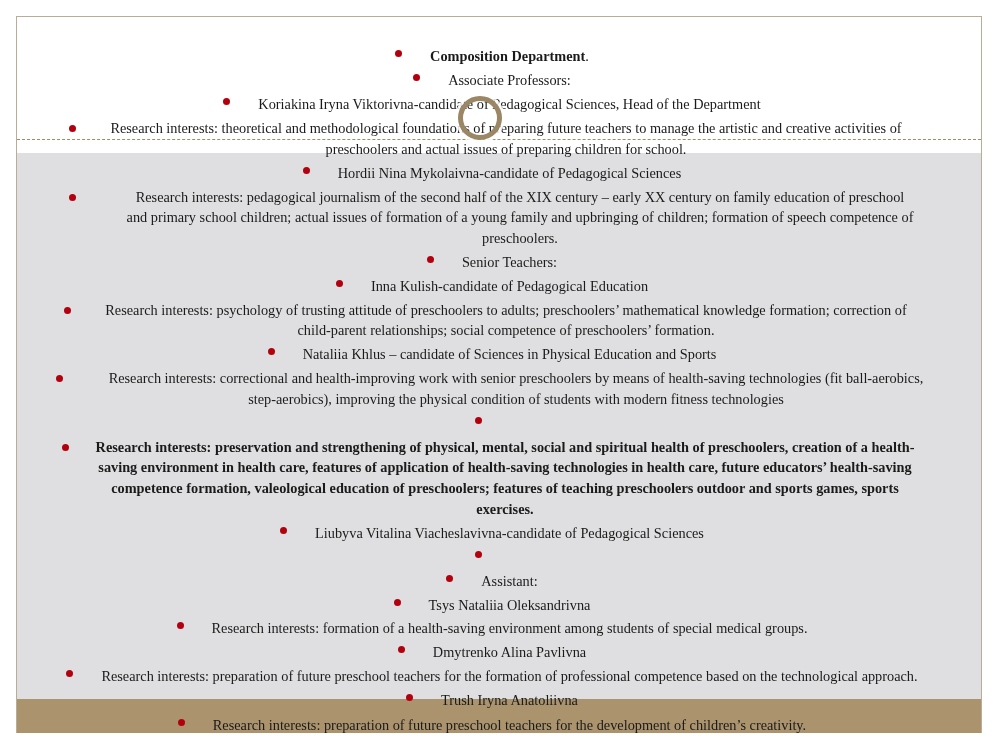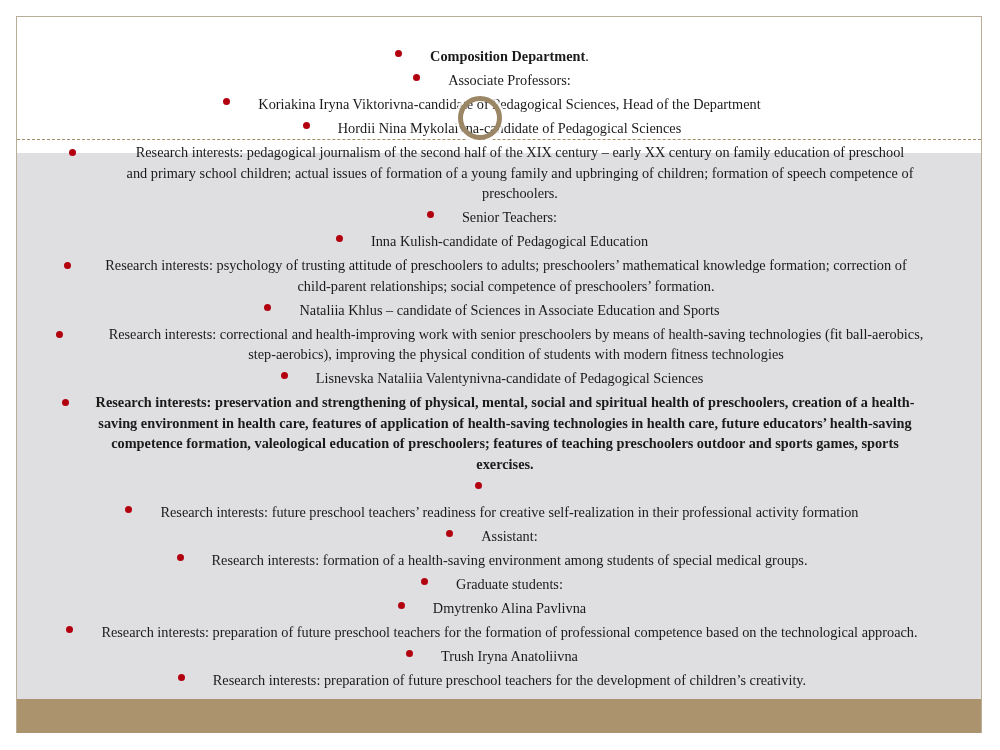--- a/index.html
+++ b/index.html
@@ -49,61 +49,64 @@
 <div class="content">
   <div class="item">
     <span class="bullet"></span><span class="bold">Composition Department</span><span>.</span>
   </div>
   <div class="item">
     <span class="bullet"></span><span>Associate Professors:</span>
   </div>
   <div class="item">
     <span class="bullet"></span><span>Koriakina Iryna Viktorivna-candidate of Pedagogical Sciences, Head of the Department</span>
   </div>
+  <div class="item" style="padding:0 52px 0 80px;">
+    <span class="bullet" style="position:absolute;left:53px;top:7px;margin:0;"></span><span>Research interests: theoretical and methodological foundations of preparing future teachers to manage the artistic and creative activities of preschoolers and actual issues of preparing children for school.</span>
+  </div>
   <div class="item" style="margin-top:1px;">
     <span class="bullet"></span><span>Hordii Nina Mykolaivna-candidate of Pedagogical Sciences</span>
   </div>
   <div class="item" style="padding:0 52px 0 108px;">
     <span class="bullet" style="position:absolute;left:53px;top:7px;margin:0;"></span><span>Research interests: pedagogical journalism of the second half of the XIX century – early XX century on family education of preschool and primary school children; actual issues of formation of a young family and upbringing of children; formation of speech competence of preschoolers.</span>
   </div>
   <div class="item">
     <span class="bullet"></span><span>Senior Teachers:</span>
   </div>
   <div class="item">
     <span class="bullet"></span><span>Inna Kulish-candidate of Pedagogical Education</span>
   </div>
   <div class="item" style="padding:0 48px 0 76px;font-family:Liberation Serif, serif;">
     <span class="bullet" style="position:absolute;left:48px;top:7px;margin:0;"></span><span>Research interests: psychology of trusting attitude of preschoolers to adults; preschoolers’ mathematical knowledge formation; correction of child-parent relationships; social competence of preschoolers’ formation.</span>
   </div>
   <div class="item">
-    <span class="bullet"></span><span>Nataliia Khlus – candidate of Sciences in Associate Education and Sports</span>
+    <span class="bullet"></span><span>Nataliia Khlus – candidate of Sciences in Physical Education and Sports</span>
   </div>
   <div class="item" style="padding:0 40px 0 88px;">
     <span class="bullet" style="position:absolute;left:40px;top:7px;margin:0;"></span><span>Research interests: correctional and health-improving work with senior preschoolers by means of health-saving technologies (fit ball-aerobics, step-aerobics), improving the physical condition of students with modern fitness technologies</span>
   </div>
   <div class="item">
-    <span class="bullet"></span><span>Lisnevska Nataliia Valentynivna-candidate of Pedagogical Sciences</span>
+    <span class="bullet"></span>
   </div>
   <div class="item" style="padding:0 48px 0 74px;font-weight:bold;">
     <span class="bullet" style="position:absolute;left:46px;top:7px;margin:0;"></span><span>Research interests: preservation and strengthening of physical, mental, social and spiritual health of preschoolers, creation of a health-saving environment in health care, features of application of health-saving technologies in health care, future educators’  health-saving competence formation, valeological education of preschoolers; features of teaching preschoolers outdoor and sports games, sports exercises.</span>
   </div>
   <div class="item">
-    <span class="bullet"></span>
+    <span class="bullet"></span><span>Liubyva Vitalina Viacheslavivna-candidate of Pedagogical Sciences</span>
   </div>
   <div class="item">
-    <span class="bullet"></span><span>Research interests: future preschool teachers’ readiness for creative self-realization in their professional activity formation</span>
+    <span class="bullet"></span>
   </div>
   <div class="item">
     <span class="bullet"></span><span>Assistant:</span>
   </div>
   <div class="item">
-    <span class="bullet"></span><span>Research interests: formation of a health-saving environment among students of special medical groups.</span>
+    <span class="bullet"></span><span>Tsys Nataliia Oleksandrivna</span>
   </div>
   <div class="item">
-    <span class="bullet"></span><span>Graduate students:</span>
+    <span class="bullet"></span><span>Research interests: formation of a health-saving environment among students of special medical groups.</span>
   </div>
   <div class="item">
     <span class="bullet"></span><span>Dmytrenko Alina Pavlivna</span>
   </div>
   <div class="item" style="padding:0 20px;">
     <span class="bullet"></span><span>Research interests: preparation of future preschool teachers for the formation of professional competence based on the technological approach.</span>
   </div>
   <div class="item">
     <span class="bullet"></span><span>Trush Iryna Anatoliivna</span>
   </div>

